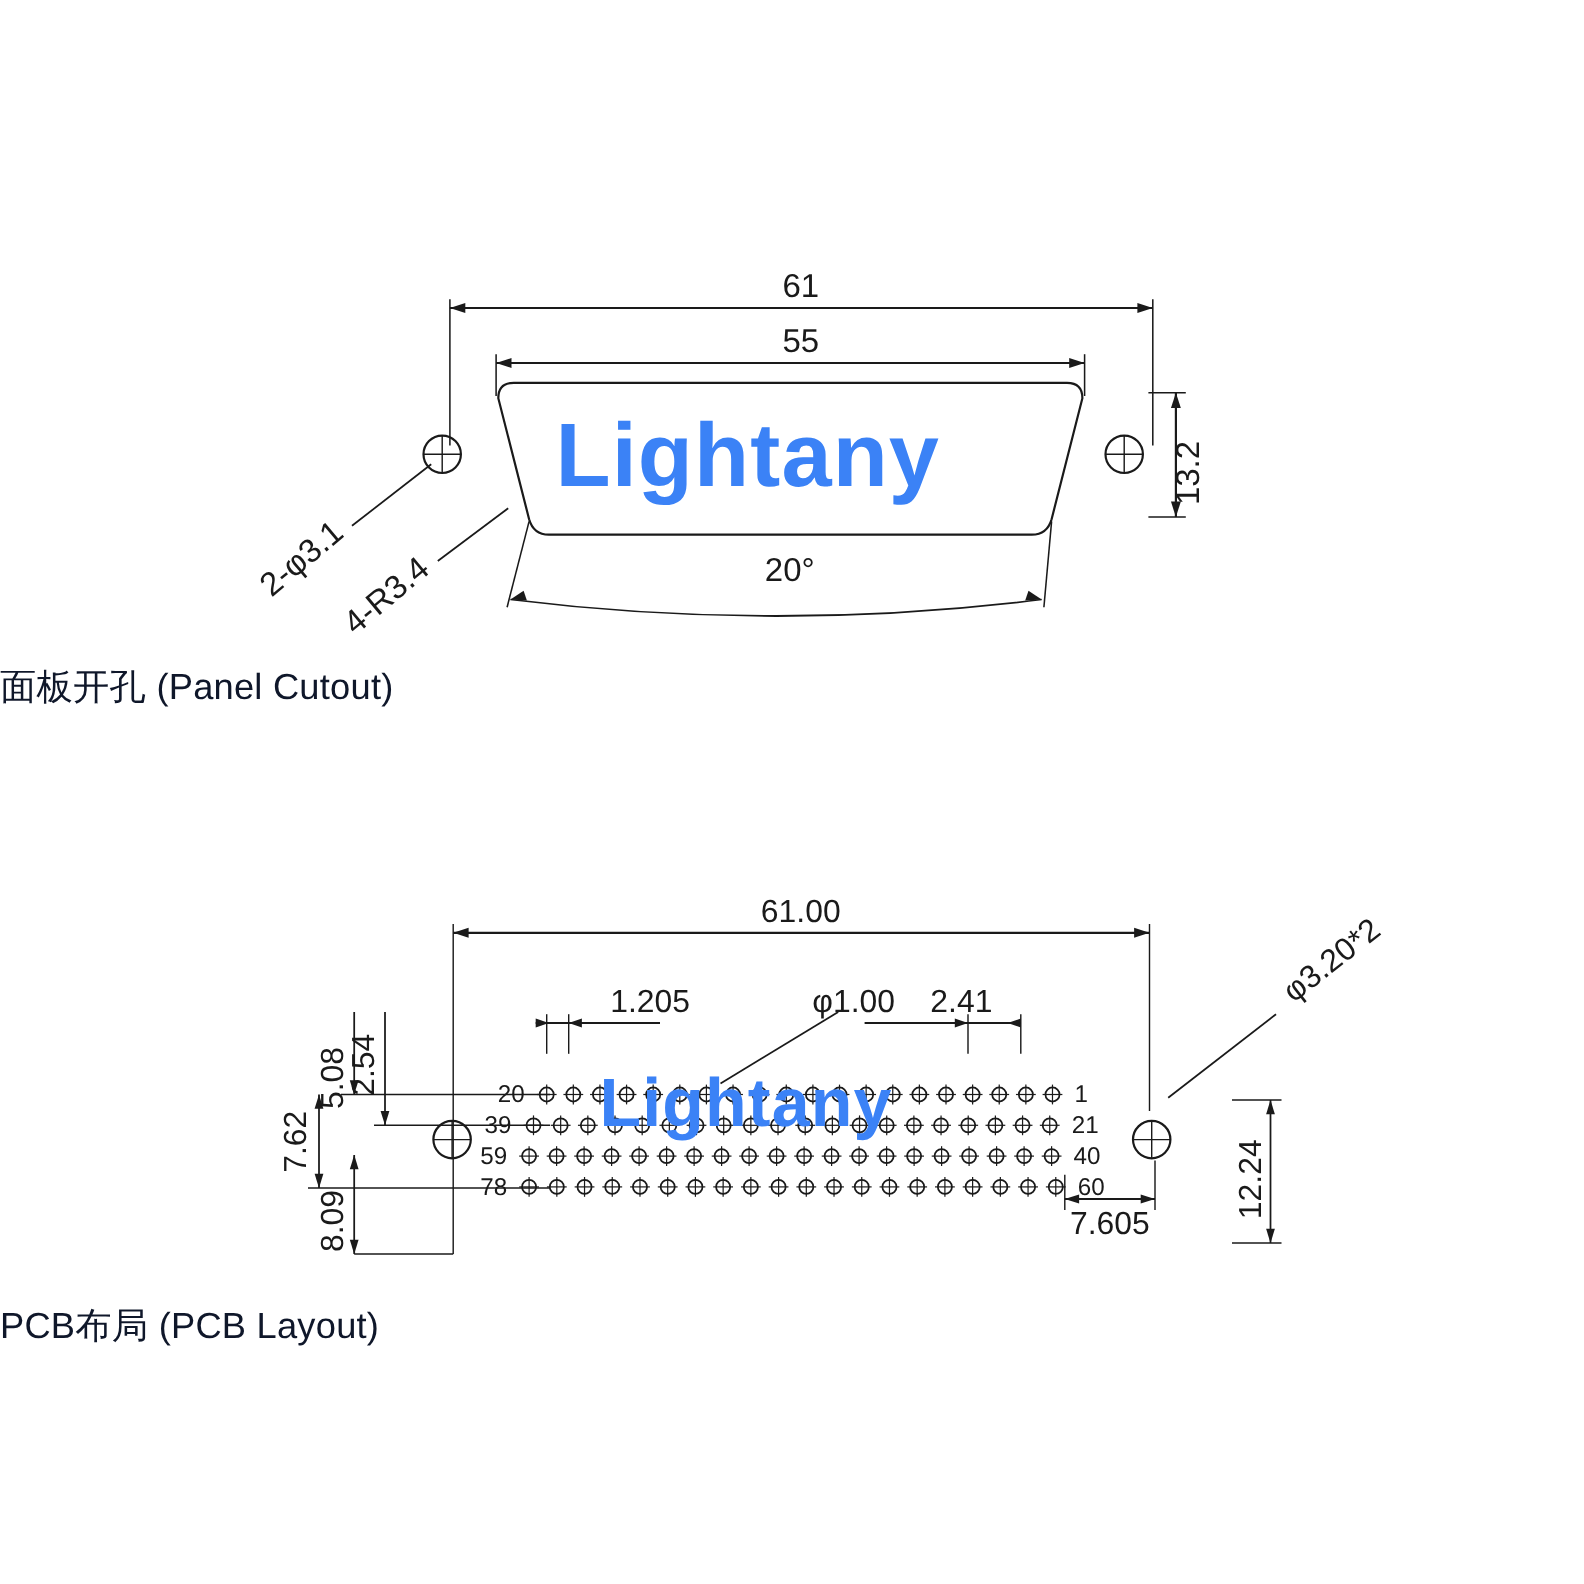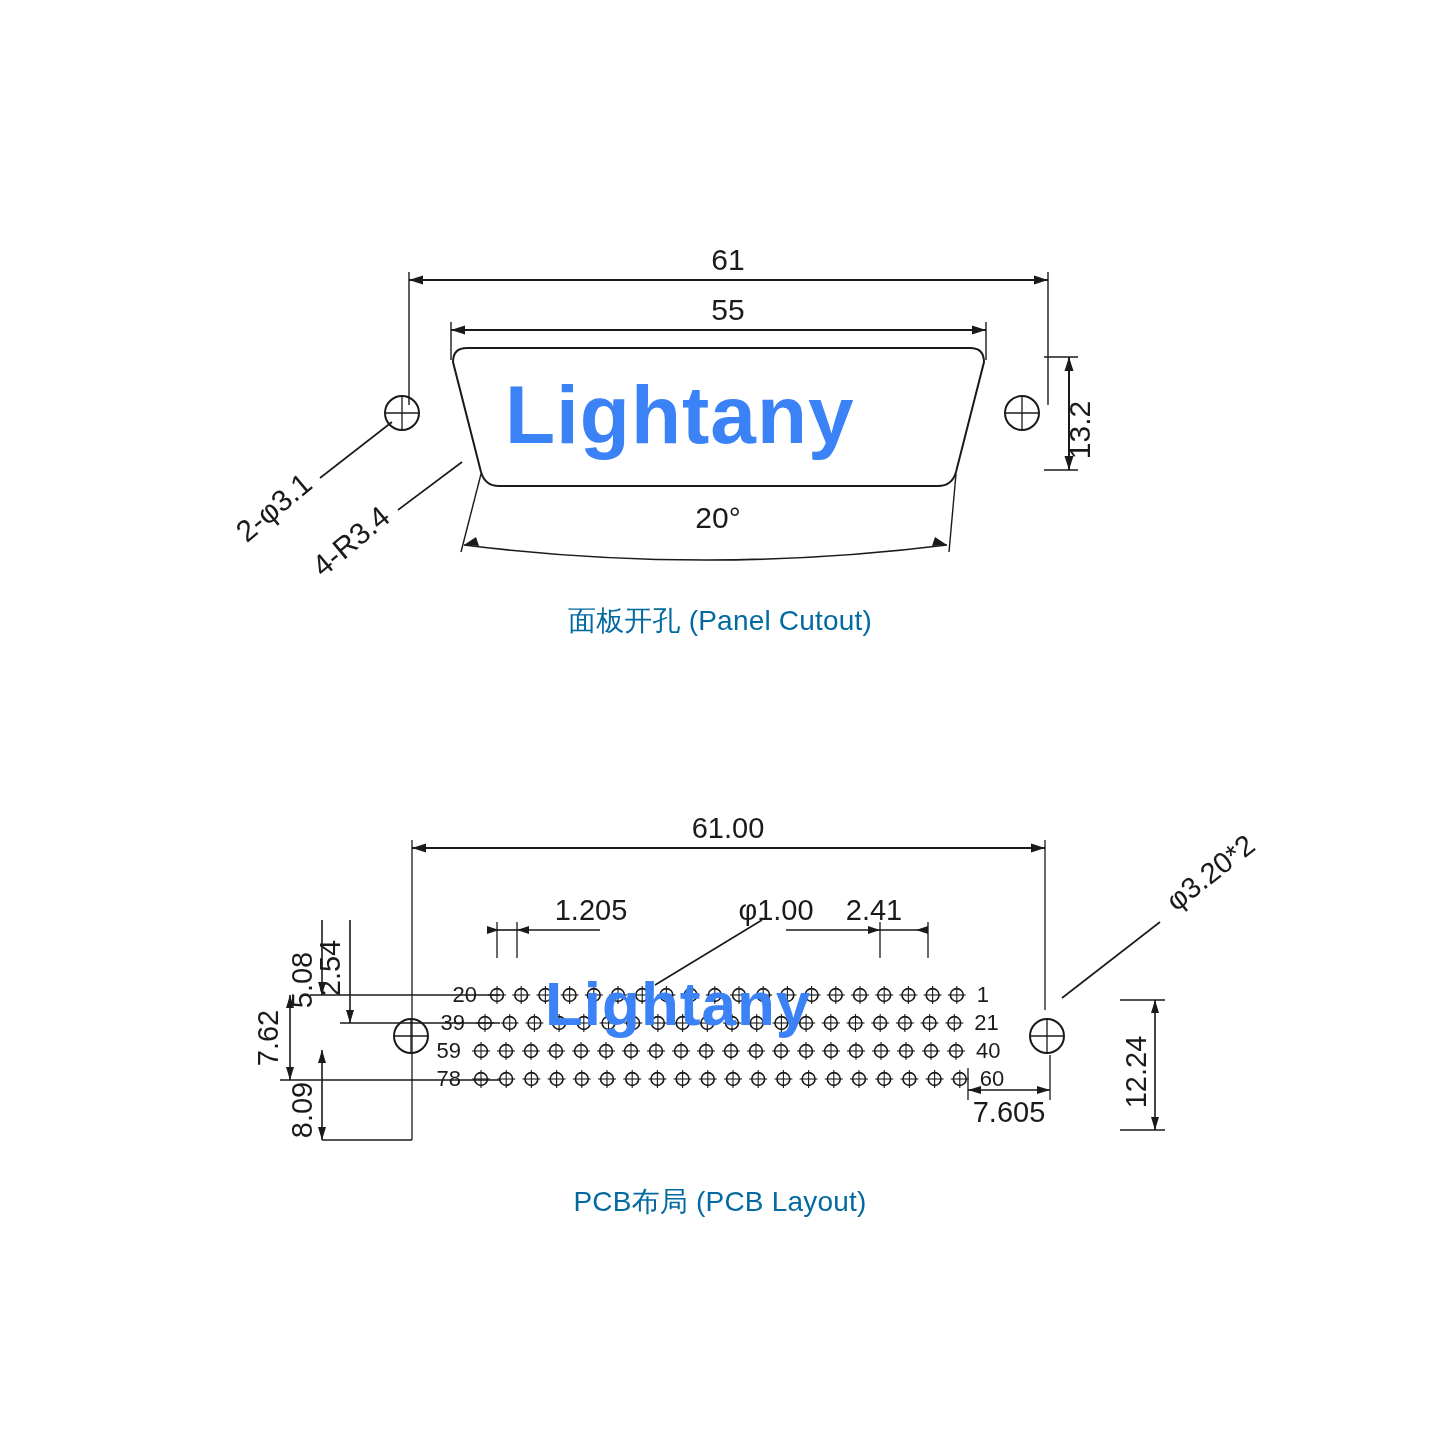--- a/index.html
+++ b/index.html
@@ -1,19 +1,19 @@
 <!DOCTYPE html>
 <html><head>
 <meta charset="utf-8">
 <style>
   html,body{margin:0;padding:0;background:#ffffff;}
   body{width:1440px;height:1440px;position:relative;overflow:hidden;font-family:"Liberation Sans",sans-serif;color:#1a1a1a;}
   .stage{position:absolute;left:0;top:0;width:1440px;height:1440px;}
   svg{position:absolute;left:0;top:0;}
-  .cap{position:absolute;text-align:center;font-size:28px;color:#0369a1;letter-spacing:0.2px;}
+  .cap{position:absolute;text-align:left;font-size:33px;color:#0f172a;letter-spacing:0.2px;}
   .wm{position:absolute;font-weight:bold;color:#3b82f6;user-select:none;}
   .wm1{left:505px;top:368px;font-size:82px;letter-spacing:1px;}
   .wm2{left:545px;top:968px;font-size:62px;letter-spacing:1px;}
 </style>
 </head>
 <body>
 
 <div class="stage">
 
   <svg width="1440" height="700" viewBox="0 0 1440 700">

